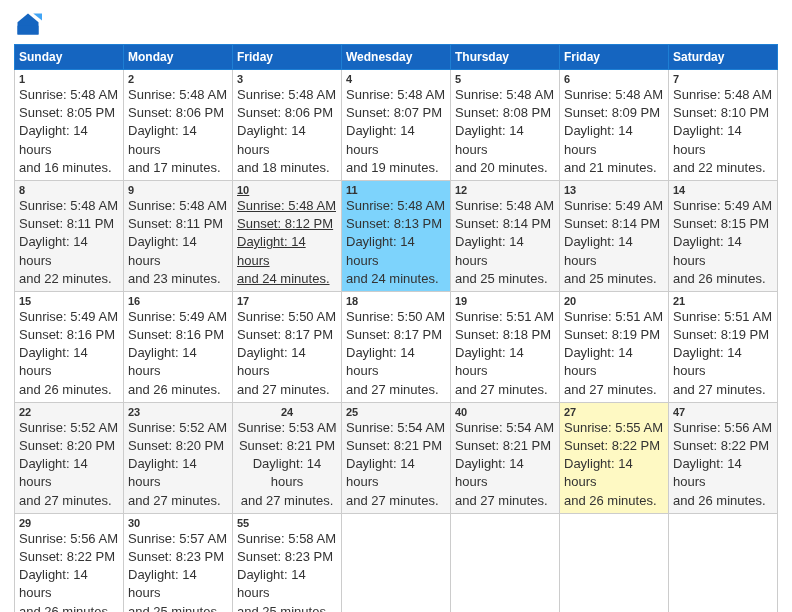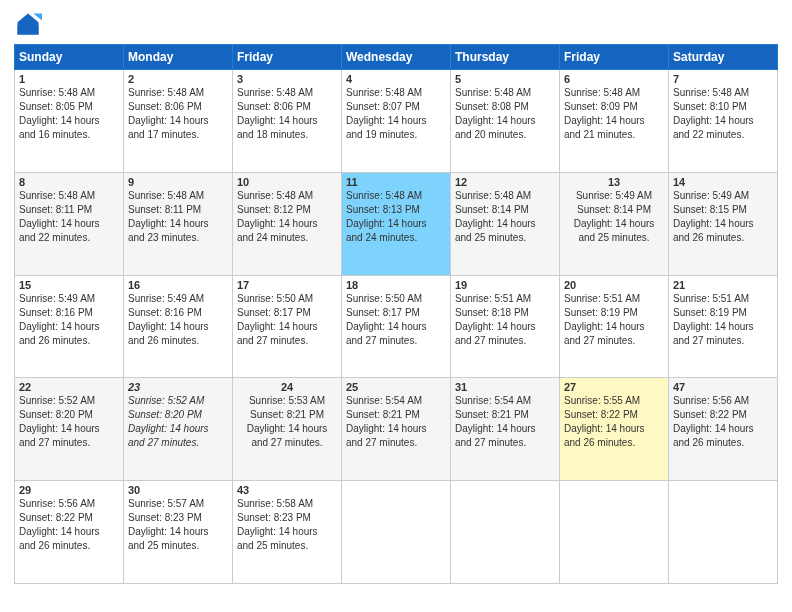--- a/index.html
+++ b/index.html
@@ -82,21 +82,21 @@
     .calendar tr:nth-child(even) td {
       background: #f5f5f5;
     }
     .day-num {
       font-size: 11px;
       font-weight: bold;
       display: block;
       margin-bottom: 1px;
     }
     .day-info {
-      font-size: 10px;
+      font-size: 13px;
       line-height: 1.4;
       color: #333;
     }
     .empty-cell {
       background: #fff !important;
     }
   </style>
 </head>
 <body>
 
@@ -164,33 +164,33 @@
         </tr>
         <tr>
           <td style="background: rgb(245, 245, 245);">
             <span class="day-num">8</span>
             <div class="day-info">Sunrise: 5:48 AM<br>Sunset: 8:11 PM<br>Daylight: 14 hours<br>and 22 minutes.</div>
           </td>
           <td style="background: rgb(245, 245, 245);">
             <span class="day-num">9</span>
             <div class="day-info">Sunrise: 5:48 AM<br>Sunset: 8:11 PM<br>Daylight: 14 hours<br>and 23 minutes.</div>
           </td>
-          <td style="background: rgb(245, 245, 245);">
+          <td style="background: rgb(245, 245, 245); text-decoration: underline;">
             <span class="day-num">10</span>
             <div class="day-info">Sunrise: 5:48 AM<br>Sunset: 8:12 PM<br>Daylight: 14 hours<br>and 24 minutes.</div>
           </td>
           <td style="background: #7dd3fc;">
             <span class="day-num">11</span>
             <div class="day-info">Sunrise: 5:48 AM<br>Sunset: 8:13 PM<br>Daylight: 14 hours<br>and 24 minutes.</div>
           </td>
           <td style="background: rgb(245, 245, 245);">
             <span class="day-num">12</span>
             <div class="day-info">Sunrise: 5:48 AM<br>Sunset: 8:14 PM<br>Daylight: 14 hours<br>and 25 minutes.</div>
           </td>
-          <td style="background: rgb(245, 245, 245); text-align: center;">
+          <td style="background: rgb(245, 245, 245);">
             <span class="day-num">13</span>
             <div class="day-info">Sunrise: 5:49 AM<br>Sunset: 8:14 PM<br>Daylight: 14 hours<br>and 25 minutes.</div>
           </td>
           <td style="background: rgb(245, 245, 245); margin-left: 28px;">
             <span class="day-num">14</span>
             <div class="day-info">Sunrise: 5:49 AM<br>Sunset: 8:15 PM<br>Daylight: 14 hours<br>and 26 minutes.</div>
           </td>
         </tr>
         <tr>
           <td>
@@ -220,34 +220,34 @@
           <td>
             <span class="day-num">21</span>
             <div class="day-info">Sunrise: 5:51 AM<br>Sunset: 8:19 PM<br>Daylight: 14 hours<br>and 27 minutes.</div>
           </td>
         </tr>
         <tr>
           <td style="background: rgb(245, 245, 245);">
             <span class="day-num">22</span>
             <div class="day-info">Sunrise: 5:52 AM<br>Sunset: 8:20 PM<br>Daylight: 14 hours<br>and 27 minutes.</div>
           </td>
-          <td style="background: rgb(245, 245, 245); font-style: italic;">
+          <td style="background: rgb(245, 245, 245);">
             <span class="day-num">23</span>
             <div class="day-info">Sunrise: 5:52 AM<br>Sunset: 8:20 PM<br>Daylight: 14 hours<br>and 27 minutes.</div>
           </td>
           <td style="background: rgb(245, 245, 245); text-align: center;">
             <span class="day-num">24</span>
             <div class="day-info">Sunrise: 5:53 AM<br>Sunset: 8:21 PM<br>Daylight: 14 hours<br>and 27 minutes.</div>
           </td>
           <td style="background: rgb(245, 245, 245);">
             <span class="day-num">25</span>
             <div class="day-info">Sunrise: 5:54 AM<br>Sunset: 8:21 PM<br>Daylight: 14 hours<br>and 27 minutes.</div>
           </td>
           <td style="background: rgb(245, 245, 245);">
-            <span class="day-num">31</span>
+            <span class="day-num">40</span>
             <div class="day-info">Sunrise: 5:54 AM<br>Sunset: 8:21 PM<br>Daylight: 14 hours<br>and 27 minutes.</div>
           </td>
           <td style="background: #fef9c3;">
             <span class="day-num">27</span>
             <div class="day-info">Sunrise: 5:55 AM<br>Sunset: 8:22 PM<br>Daylight: 14 hours<br>and 26 minutes.</div>
           </td>
           <td style="background: rgb(245, 245, 245);">
             <span class="day-num">47</span>
             <div class="day-info">Sunrise: 5:56 AM<br>Sunset: 8:22 PM<br>Daylight: 14 hours<br>and 26 minutes.</div>
           </td>
@@ -255,21 +255,21 @@
         <tr>
           <td>
             <span class="day-num">29</span>
             <div class="day-info">Sunrise: 5:56 AM<br>Sunset: 8:22 PM<br>Daylight: 14 hours<br>and 26 minutes.</div>
           </td>
           <td>
             <span class="day-num">30</span>
             <div class="day-info">Sunrise: 5:57 AM<br>Sunset: 8:23 PM<br>Daylight: 14 hours<br>and 25 minutes.</div>
           </td>
           <td>
-            <span class="day-num">43</span>
+            <span class="day-num">55</span>
             <div class="day-info">Sunrise: 5:58 AM<br>Sunset: 8:23 PM<br>Daylight: 14 hours<br>and 25 minutes.</div>
           </td>
           <td class="empty-cell"></td>
           <td class="empty-cell"></td>
           <td class="empty-cell"></td>
           <td class="empty-cell"></td>
         </tr>
       </tbody>
   </table>
 </div>

